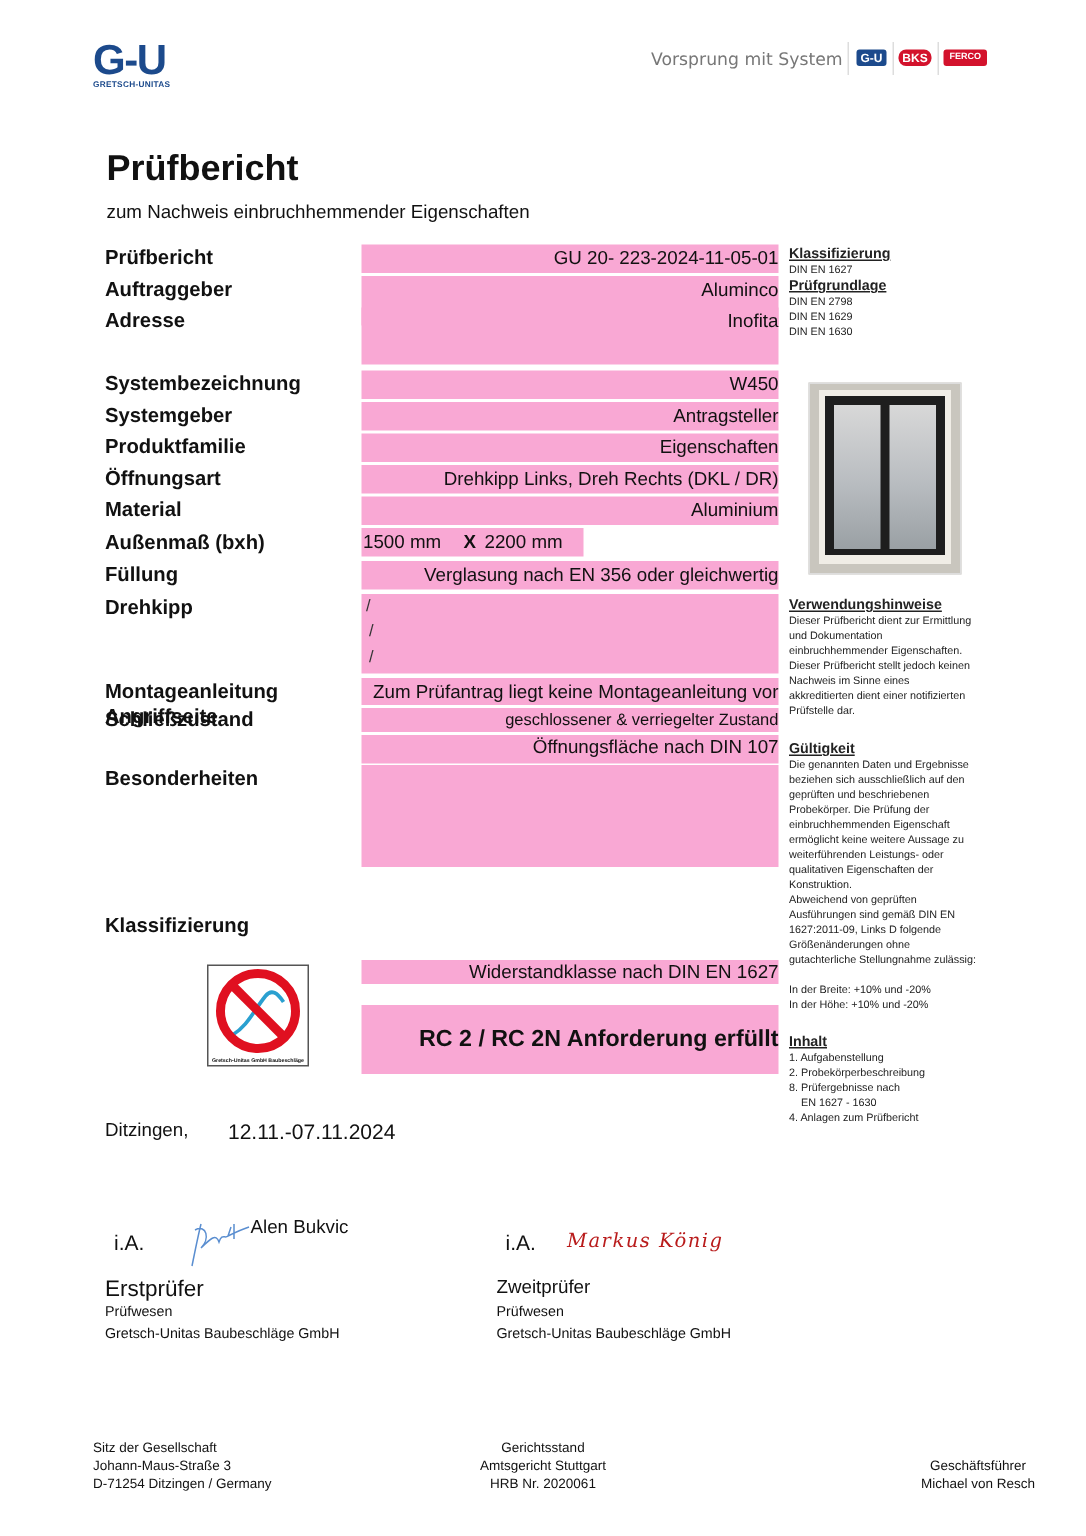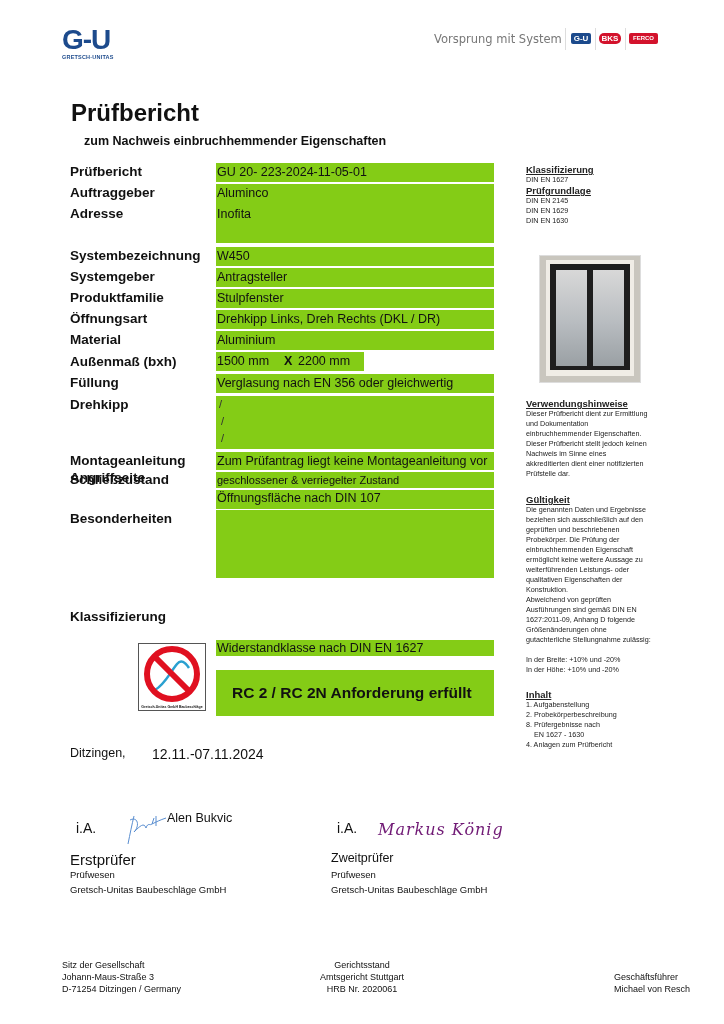--- a/index.html
+++ b/index.html
@@ -7,24 +7,24 @@
   .abs{position:absolute;}
   
   .logo{left:62px;top:26px;width:58px;height:36px;}
   .logo .mark{font-family:"Liberation Sans",sans-serif;font-weight:bold;font-size:28px;color:#1c4a8c;letter-spacing:-1px;line-height:28px;}
   .logo .sub{font-size:5.5px;font-weight:bold;color:#1c4a8c;letter-spacing:0.2px;}
   .slogan{left:434px;top:32px;font-family:"DejaVu Sans",sans-serif;font-size:11.5px;color:#777;}
   .vsep{top:28px;width:1px;height:22px;background:#ddd;}
   .brand{top:33px;height:11px;font-size:8px;font-weight:bold;color:#fff;line-height:11px;text-align:center;border-radius:2px;}
   
   .title{left:71px;top:99px;font-size:24px;font-weight:bold;}
-  .subtitle{left:84px;top:134px;font-size:12.5px;font-weight:bold;}
+  .subtitle{left:71px;top:134px;font-size:12.5px;}
   
   .lbl{left:70px;font-size:13.5px;font-weight:bold;}
-  .val{left:216px;width:278px;background:#84cc16;font-size:12.5px;padding-left:1px;box-sizing:border-box;}
+  .val{left:241px;width:278px;background:#f9a8d4;font-size:12.5px;padding-left:1px;box-sizing:border-box;text-align:right;}
   .val span{display:block;padding-left:0;}
   
   .side{left:526px;font-size:7.2px;line-height:10px;color:#222;}
   .side h4{margin:0;font-size:9.5px;font-weight:bold;text-decoration:underline;line-height:11px;}
   .side p{margin:0;}
   
   .foot{font-size:9px;line-height:12px;}
 </style>
 </head>
 <body>
@@ -54,21 +54,21 @@
 <div class="abs val" style="top:205px;height:21px;line-height:19px">Inofita</div>
 <div class="abs val" style="top:226px;height:17px;line-height:17px"></div>
 
 <div class="abs lbl" style="top:248px">Systembezeichnung</div>
 <div class="abs val" style="top:247px;height:19px;line-height:19px">W450</div>
 
 <div class="abs lbl" style="top:269px">Systemgeber</div>
 <div class="abs val" style="top:268px;height:19px;line-height:19px">Antragsteller</div>
 
 <div class="abs lbl" style="top:290px">Produktfamilie</div>
-<div class="abs val" style="top:289px;height:19px;line-height:19px">Stulpfenster</div>
+<div class="abs val" style="top:289px;height:19px;line-height:19px">Eigenschaften</div>
 
 <div class="abs lbl" style="top:311px">Öffnungsart</div>
 <div class="abs val" style="top:310px;height:19px;line-height:19px">Drehkipp Links, Dreh Rechts (DKL / DR)</div>
 
 <div class="abs lbl" style="top:332px">Material</div>
 <div class="abs val" style="top:331px;height:19px;line-height:19px">Aluminium</div>
 
 <div class="abs lbl" style="top:354px">Außenmaß (bxh)</div>
 <div class="abs val" style="top:352px;height:19px;line-height:19px;width:148px">
   <span style="position:absolute;left:1px">1500 mm</span>
@@ -116,30 +116,30 @@
 <div class="abs" style="left:76px;top:820px;font-size:14px">i.A.</div>
 <svg class="abs" style="left:120px;top:812px" width="50" height="36" viewBox="0 0 50 36">
   <path d="M8 32 C10 22, 12 12, 14 4 M10 8 C18 4, 20 14, 14 20 C20 14, 24 10, 26 16 C28 10, 30 14, 32 12 L34 6 M32 12 C36 10, 40 8, 46 6 M36 4 L36 14" stroke="#5a8ed0" stroke-width="1" fill="none"></path>
 </svg>
 <div class="abs" style="left:70px;top:851px;font-size:15px">Erstprüfer</div>
 <div class="abs" style="left:167px;top:811px;font-size:12.5px">Alen Bukvic</div>
 <div class="abs" style="left:70px;top:869px;font-size:9.5px">Prüfwesen</div>
 <div class="abs" style="left:70px;top:884px;font-size:9.5px">Gretsch-Unitas Baubeschläge GmbH</div>
 
 <div class="abs" style="left:337px;top:820px;font-size:14px">i.A.</div>
-<div class="abs" style="left:378px;top:820px;font-size:16px;font-style:italic;color:#701a75;font-family:'DejaVu Serif',serif;letter-spacing:1px">Markus König</div>
+<div class="abs" style="left:378px;top:820px;font-size:13px;font-style:italic;color:#b91c1c;font-family:'DejaVu Serif',serif;letter-spacing:1px">Markus König</div>
 <div class="abs" style="left:331px;top:851px;font-size:12.5px">Zweitprüfer</div>
 <div class="abs" style="left:331px;top:869px;font-size:9.5px">Prüfwesen</div>
 <div class="abs" style="left:331px;top:884px;font-size:9.5px">Gretsch-Unitas Baubeschläge GmbH</div>
 
 <div class="abs side" style="top:164px">
   <h4>Klassifizierung</h4>
   <p>DIN EN 1627</p>
   <h4>Prüfgrundlage</h4>
-  <p>DIN EN 2145</p>
+  <p>DIN EN 2798</p>
   <p>DIN EN 1629</p>
   <p>DIN EN 1630</p>
 </div>
 
 <div class="abs" style="left:539px;top:255px;width:100px;height:126px;background:#c9c6be;border:1px solid #ddd" title="Stulpfenster Probekörper">
   <div style="position:absolute;left:6px;top:4px;width:88px;height:116px;background:#f0ede6"></div>
   <div style="position:absolute;left:10px;top:8px;width:80px;height:106px;background:#1e1e1e"></div>
   <div style="position:absolute;left:16px;top:14px;width:31px;height:96px;background:linear-gradient(#d8d8d8,#b8bcc0 55%,#9aa0a4)"></div>
   <div style="position:absolute;left:53px;top:14px;width:31px;height:96px;background:linear-gradient(#d8d8d8,#b8bcc0 55%,#9aa0a4)"></div>
 </div>
@@ -161,21 +161,21 @@
   <p>beziehen sich ausschließlich auf den</p>
   <p>geprüften und beschriebenen</p>
   <p>Probekörper. Die Prüfung der</p>
   <p>einbruchhemmenden Eigenschaft</p>
   <p>ermöglicht keine weitere Aussage zu</p>
   <p>weiterführenden Leistungs- oder</p>
   <p>qualitativen Eigenschaften der</p>
   <p>Konstruktion.</p>
   <p>Abweichend von geprüften</p>
   <p>Ausführungen sind gemäß DIN EN</p>
-  <p>1627:2011-09, Anhang D folgende</p>
+  <p>1627:2011-09, Links D folgende</p>
   <p>Größenänderungen ohne</p>
   <p>gutachterliche Stellungnahme zulässig:</p>
   <p style="margin-top:10px">In der Breite: +10% und -20%</p>
   <p>In der Höhe:  +10% und -20%</p>
 </div>
 
 <div class="abs side" style="top:689px;width:135px">
   <h4>Inhalt</h4>
   <p>1. Aufgabenstellung</p>
   <p>2. Probekörperbeschreibung</p>
@@ -187,16 +187,16 @@
 <div class="abs foot" style="left:62px;top:959px">
   <div>Sitz der Gesellschaft</div>
   <div>Johann-Maus-Straße 3</div>
   <div>D-71254 Ditzingen / Germany</div>
 </div>
 <div class="abs foot" style="left:300px;width:124px;top:959px;text-align:center">
   <div>Gerichtsstand</div>
   <div>Amtsgericht Stuttgart</div>
   <div>HRB Nr. 2020061</div>
 </div>
-<div class="abs foot" style="right:34px;top:971px;text-align:left">
+<div class="abs foot" style="right:34px;top:971px;text-align:center">
   <div>Geschäftsführer</div>
   <div>Michael von Resch</div>
 </div>
 
 </body></html>

